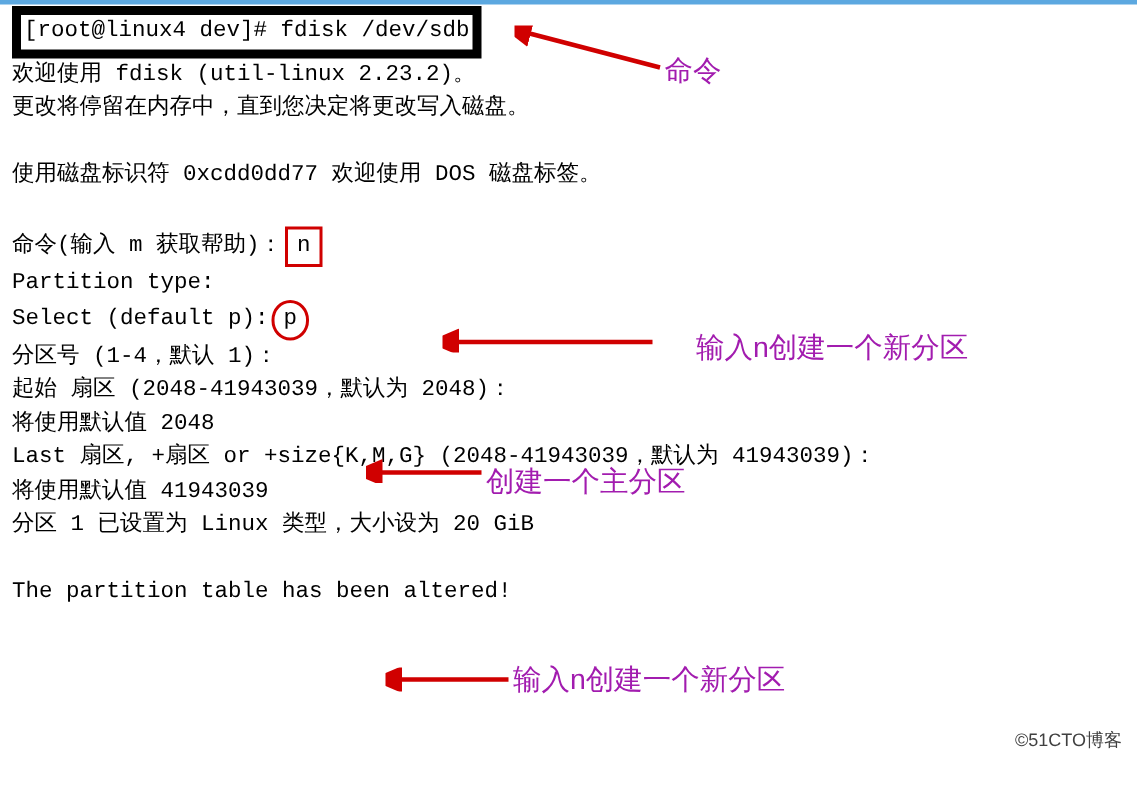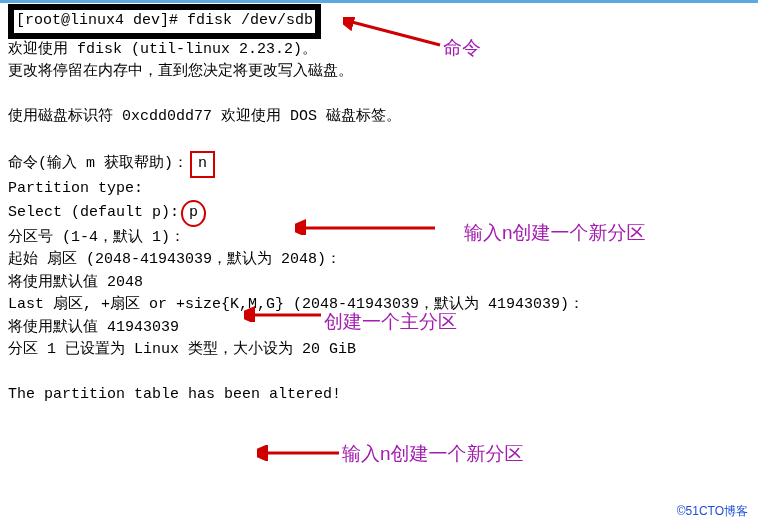--- a/index.html
+++ b/index.html
@@ -41,22 +41,22 @@
       font-size: 19px;
       white-space: nowrap;
     }
     .arrow {
       position: absolute;
       pointer-events: none;
     }
     .watermark {
       position: absolute;
       right: 10px;
-      bottom: 4px;
-      color: #1d4ed8;
+      bottom: 22px;
+      color: #404040;
       font-family: "Microsoft YaHei", sans-serif;
       font-size: 12px;
     }
     .topbar {
       position: absolute;
       top: 0; left: 0;
       width: 758px;
       height: 3px;
       background: #5ca8e0;
     }

